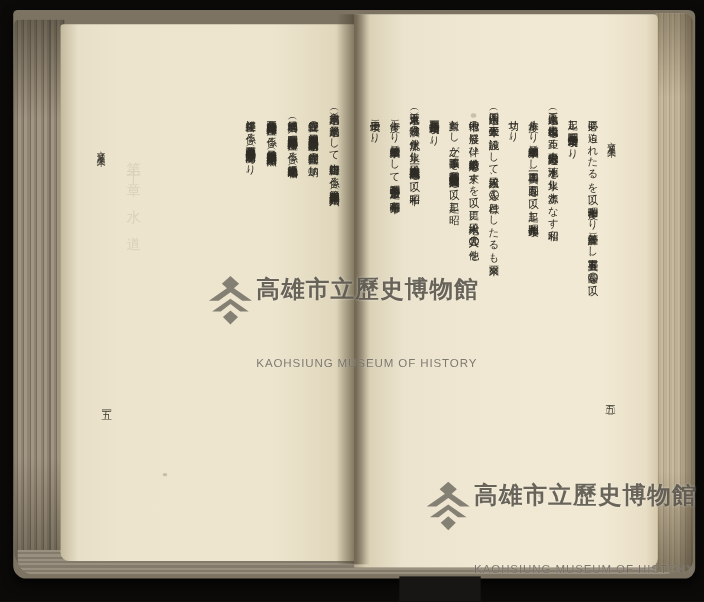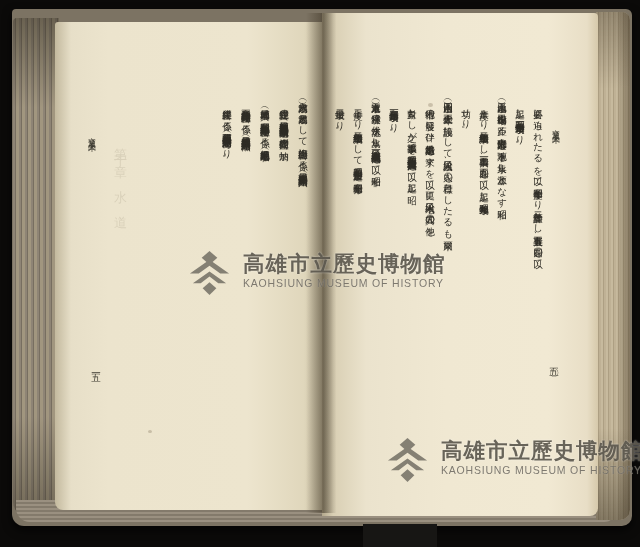--- a/index.html
+++ b/index.html
@@ -32,28 +32,28 @@
   .gutter{position:absolute;left:306px;top:13px;width:32px;height:500px;
         background:linear-gradient(90deg,rgba(0,0,0,0),rgba(62,52,36,.42) 42%,rgba(45,37,24,.5) 55%,rgba(0,0,0,0) 95%);}
   .shadow-notch{position:absolute;left:363px;top:524px;width:74px;height:23px;background:#171614;}
   
   .vtext{position:absolute;writing-mode:vertical-rl;text-orientation:upright;color:#2f2d26;}
   .vcol{font-size:9.5px;letter-spacing:.3px;width:13px;line-height:13px;}
   .head{font-size:8px;letter-spacing:1.5px;color:#3c3a31;}
   .folio{font-size:9.5px;letter-spacing:1px;color:#3c3a31;}
   .ghost{font-size:13px;letter-spacing:6px;color:#7a6f58;opacity:.16;}
   
-  .wm{position:absolute;display:flex;align-items:flex-start;gap:10px;pointer-events:none;}
+  .wm{position:absolute;display:flex;align-items:flex-start;pointer-events:none;}
   .wm svg{flex:0 0 auto;opacity:.82;}
   .wm-zh{font-size:21.5px;font-weight:bold;letter-spacing:1px;line-height:26px;
          color:rgba(84,80,70,.88);text-shadow:0 0 2px rgba(255,255,255,.55);white-space:nowrap;
          font-family:"DejaVu Sans","Liberation Sans",sans-serif;}
   .wm-en{font-size:10.5px;letter-spacing:.8px;color:rgba(104,100,90,.85);white-space:nowrap;
          text-shadow:0 0 1px rgba(255,255,255,.4);
-         font-family:"Liberation Sans","DejaVu Sans",sans-serif;}
+         font-family:"Liberation Sans","DejaVu Sans",sans-serif;margin-top:48px;}
   .dot{position:absolute;border-radius:50%;background:rgba(90,75,50,.25);}
 </style>
 </head>
 <body>
 
 <div class="photo">
 
   <div class="book"></div>
   <div class="edge-left"></div>
   <div class="edge-bottom"></div>

